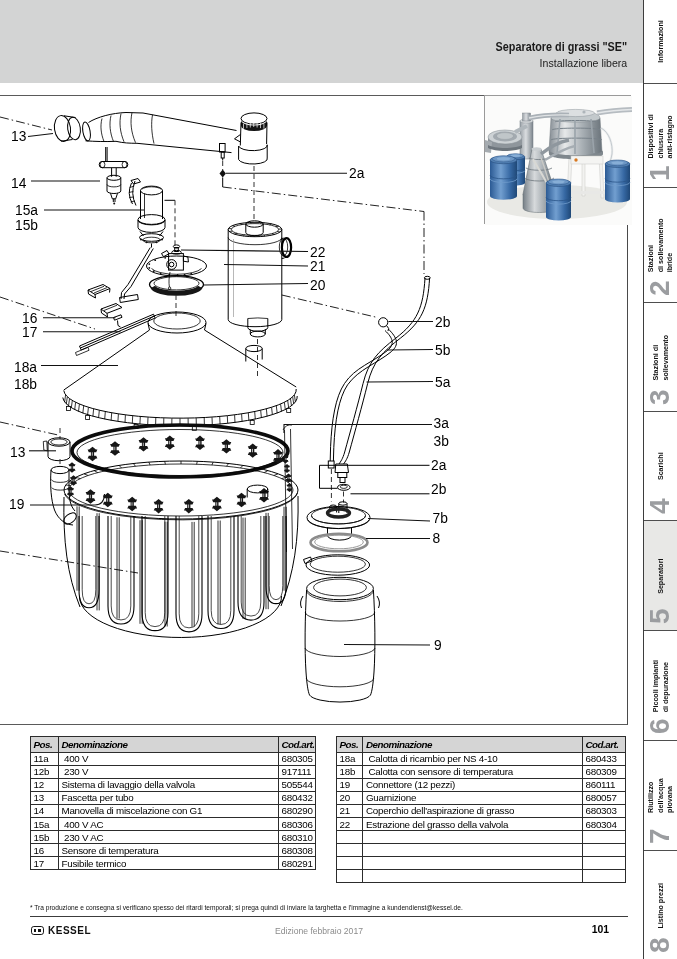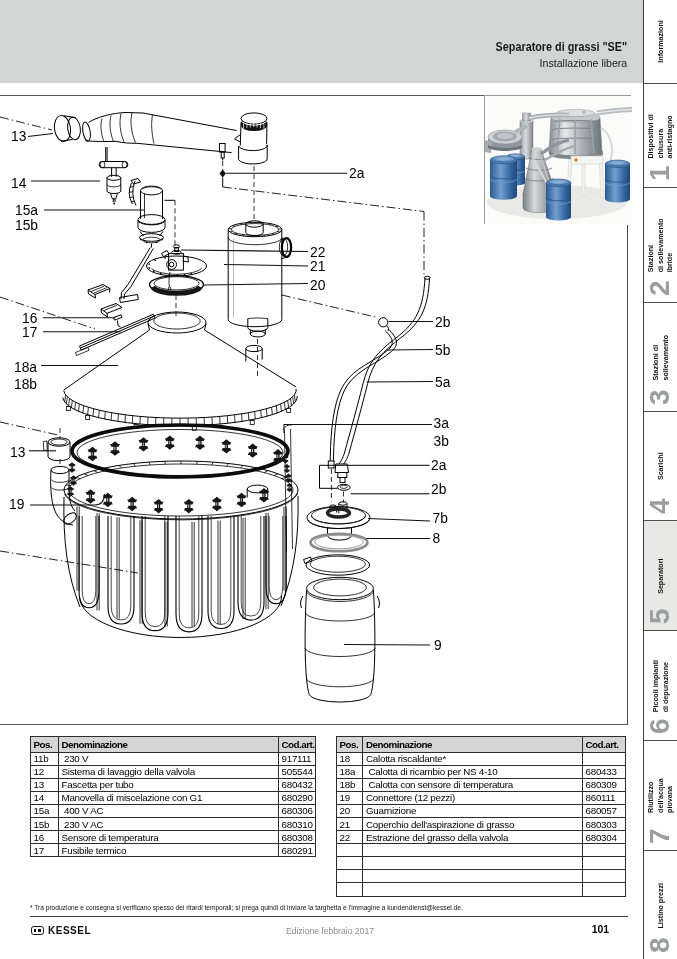--- a/index.html
+++ b/index.html
@@ -9,27 +9,27 @@
 #hdr .t2 { position:absolute; right:16px; top:57px; font-size:11.5px; color:#222; transform:scaleX(0.92); transform-origin:right; white-space:nowrap; }
 #sideline { position:absolute; left:643px; top:0; width:1px; height:959px; background:#3d3d3d; }
 .tab { position:absolute; left:644px; width:33px; overflow:hidden; }
 .trot { position:absolute; left:0; height:33px; transform:rotate(-90deg); transform-origin:0 0; display:flex; align-items:center; justify-content:center; }
 .tnum { position:absolute; left:7px; top:50%; transform:translateY(-54%); font-size:28px; font-weight:bold; color:#9b9da0; letter-spacing:-1px; }
 .tlab { font-size:7.6px; font-weight:bold; color:#111; line-height:9.6px; text-align:left; transform:scaleX(0.94); white-space:nowrap; }
 #diag { position:absolute; left:0; top:0; }
 #photo { position:absolute; left:484px; top:95px; width:147px; height:129px; border:1px solid #9a9a9a; background:#fbfbfa; }
 .ptab { position:absolute; border-collapse:collapse; table-layout:fixed; }
 .ptab td { border:1px solid #2c2c2c; font-size:9.8px; letter-spacing:-0.25px; color:#000; height:13.1px; padding:0 0 0 3px; vertical-align:middle; white-space:nowrap; overflow:hidden; }
-.ptab tr.hd td { background:#d5d5d5; font-weight:bold; height:15.5px; letter-spacing:-0.5px; }
+.ptab tr.hd td { background:#d5d5d5; font-weight:bold; height:15.5px; letter-spacing:-0.5px;font-style:italic; }
 #footnote { position:absolute; left:30px; top:904px; width:600px; font-size:6.6px; color:#111; }
 #footrule { position:absolute; left:30px; top:916px; width:598px; height:1.2px; background:#3c3c3c; }
 #klogo { position:absolute; left:31px; top:926px; width:13px; height:9px; border:1.8px solid #161616; border-radius:2.8px; }
 #klogo div { position:absolute; top:1.6px; width:2.6px; height:3.6px; background:#161616; }
 #kname { position:absolute; left:48px; top:925px; font-size:10px; font-weight:bold; letter-spacing:0.5px; color:#111; }
-#edz { position:absolute; left:230px; top:926px; width:200px; text-align:center; font-size:8.6px; color:#8b8b8b; }
+#edz { position:absolute; left:219px; top:926px; width:200px; text-align:center; font-size:8.6px; color:#8b8b8b; }
 #pnum { position:absolute; right:68px; top:924px; font-size:10.4px; font-weight:bold; color:#000; }
 </style></head>
 <body>
 <div id="page">
 <div id="hdr">
       <div class="t1">Separatore di grassi "SE"</div>
       <div class="t2">Installazione libera</div>
     </div>
 <svg id="diag" width="677" height="959" viewBox="0 0 677 959">
       <line x1="0" y1="95.5" x2="628" y2="95.5" stroke="#5a5a5a" stroke-width="1.2"></line>
@@ -618,21 +618,26 @@
         <col>
         <col style="width:37px">
       </colgroup>
 <tbody>
         <tr class="hd">
           <td>Pos.</td>
           <td>Denominazione</td>
           <td>Cod.art.</td>
         </tr>
 <tr>
-          <td>11b</td>
+          <td>11a</td>
+          <td>&nbsp;400 V</td>
+          <td>680305</td>
+        </tr>
+<tr>
+          <td>12b</td>
           <td>&nbsp;230 V</td>
           <td>917111</td>
         </tr>
 <tr>
           <td>12</td>
           <td>Sistema di lavaggio della valvola</td>
           <td>505544</td>
         </tr>
 <tr>
           <td>13</td>
@@ -672,25 +677,20 @@
         <col>
         <col style="width:43px">
       </colgroup>
 <tbody>
         <tr class="hd">
           <td>Pos.</td>
           <td>Denominazione</td>
           <td>Cod.art.</td>
         </tr>
 <tr>
-          <td>18</td>
-          <td>Calotta riscaldante*</td>
-          <td></td>
-        </tr>
-<tr>
           <td>18a</td>
           <td>&nbsp;Calotta di ricambio per NS 4-10</td>
           <td>680433</td>
         </tr>
 <tr>
           <td>18b</td>
           <td>&nbsp;Calotta con sensore di temperatura</td>
           <td>680309</td>
         </tr>
 <tr>

